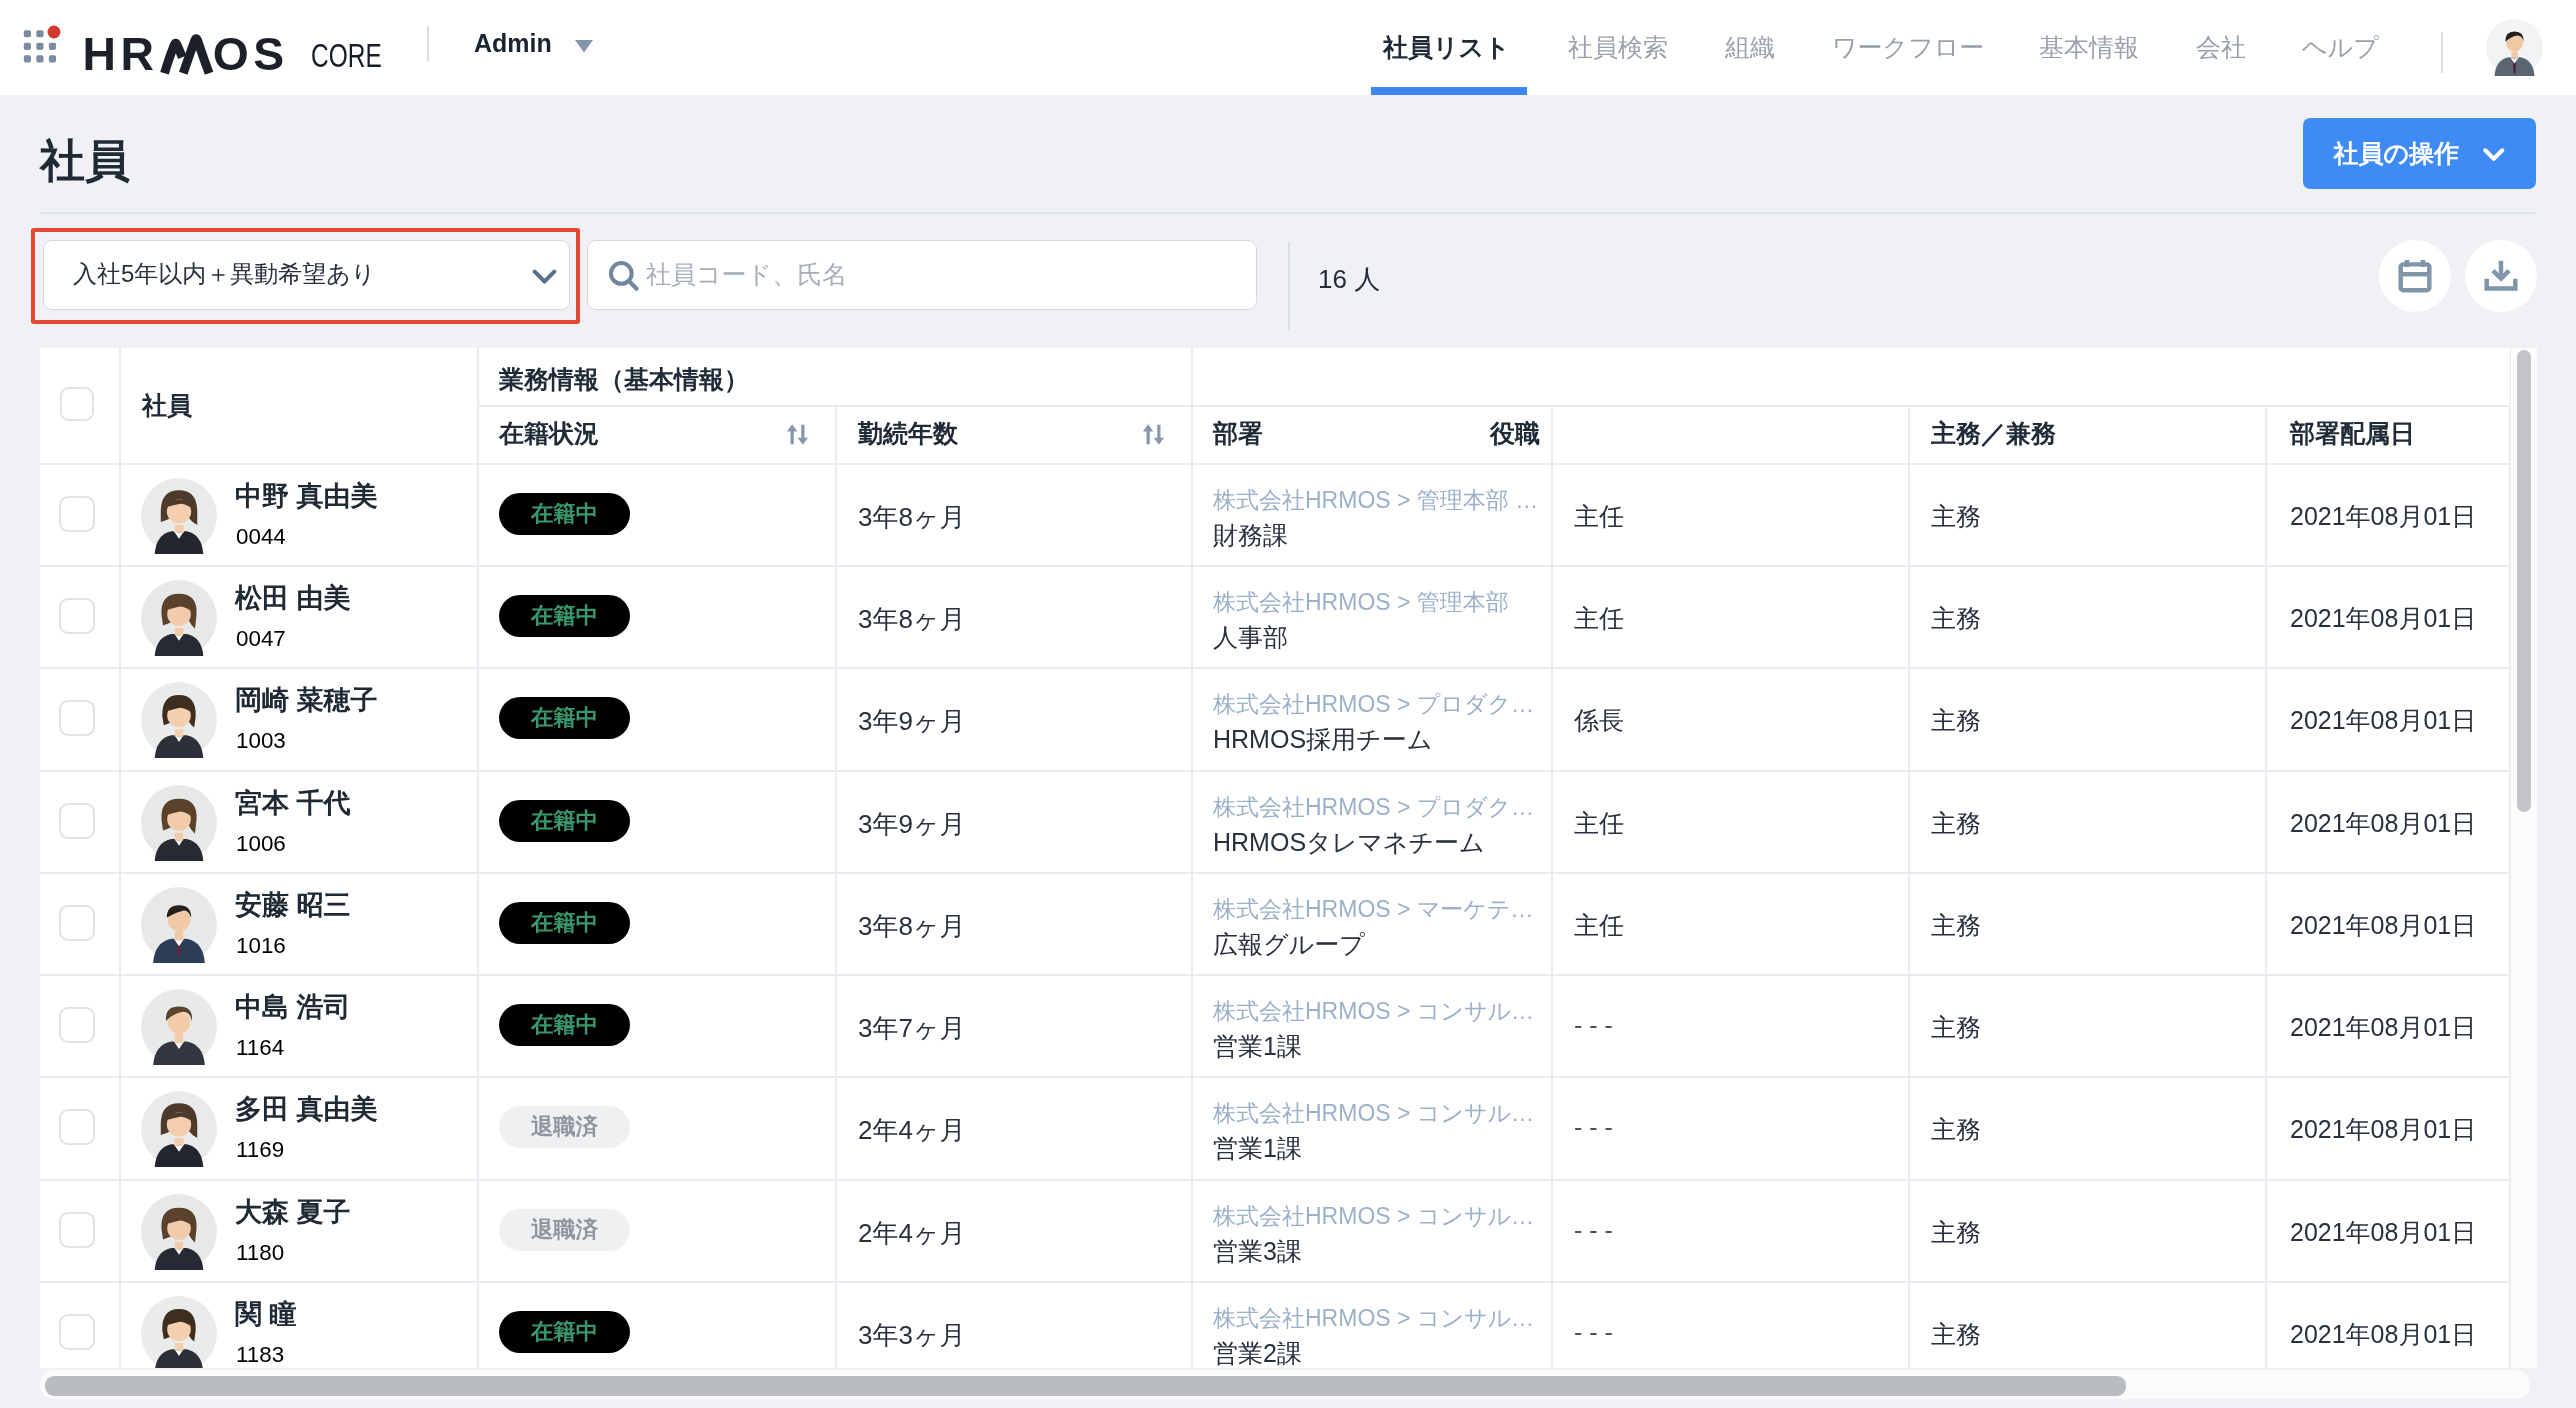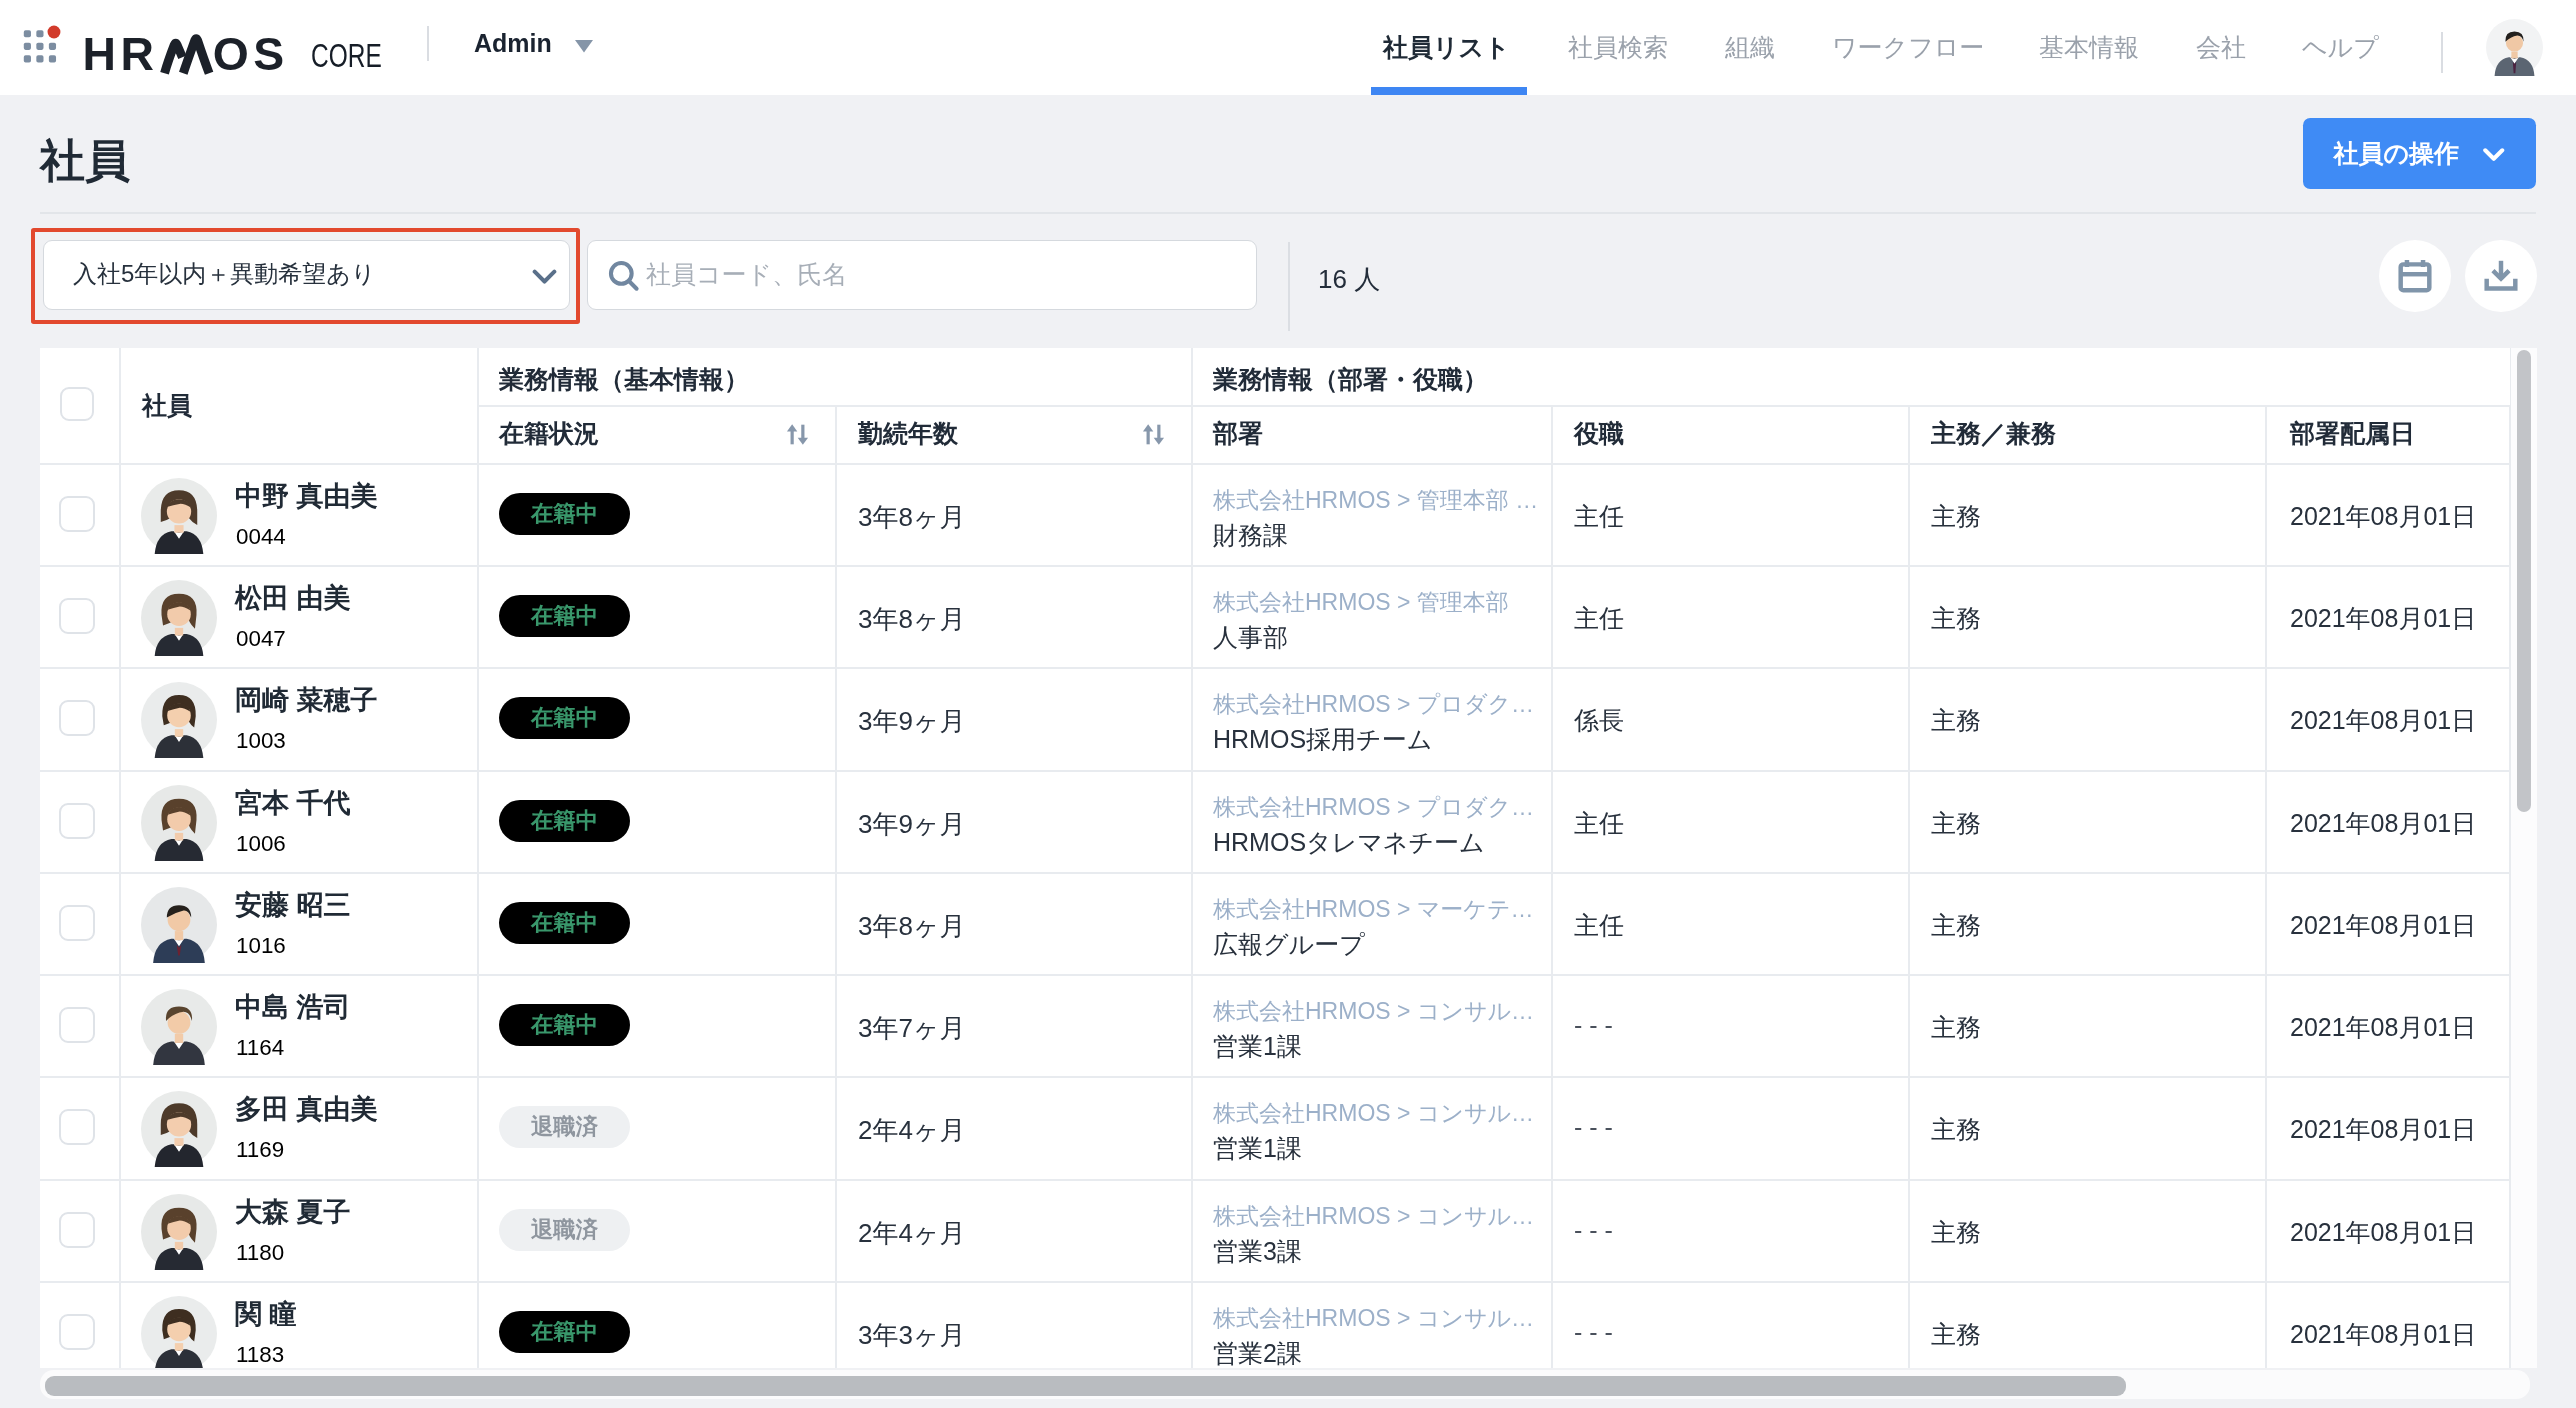--- a/index.html
+++ b/index.html
@@ -154,25 +154,24 @@
 <div class="hl" style="left:0;top:319px;width:2469px"></div>
 <div class="hl" style="left:0;top:422px;width:2469px"></div>
 <div class="hl" style="left:0;top:524px;width:2469px"></div>
 <div class="hl" style="left:0;top:626px;width:2469px"></div>
 <div class="hl" style="left:0;top:728px;width:2469px"></div>
 <div class="hl" style="left:0;top:831px;width:2469px"></div>
 <div class="hl" style="left:0;top:933px;width:2469px"></div>
   <span class="cb" style="left:20px;top:39px;width:34px;height:34px"></span>
   <div style="position:absolute;left:102px;top:0;height:115px;line-height:115px;font-size:25px;font-weight:bold;color:#212b38">社員</div>
   <div class="gh" style="left:459px">業務情報（基本情報）</div>
-  <div class="gh" style="left:1173px">業務情報（部署・役職）</div>
   <div class="sh" style="left:459px">在籍状況</div>
   <div class="sh" style="left:818px">勤続年数</div>
   <div class="sh" style="left:1173px">部署</div>
-  <div class="sh" style="left:1534px">役職</div>
+  <div class="sh" style="left:1450px">役職</div>
   <div class="sh" style="left:1891px">主務／兼務</div>
   <div class="sh" style="left:2250px">部署配属日</div>
   <div style="position:absolute;left:745px;top:74px"><svg width="25" height="25" viewBox="0 0 28 28" fill="none">
         <path d="M8 25 L8 6" stroke="#8797ab" stroke-width="3.6"></path>
         <path d="M2.2 10.5 L8 2.5 L13.8 10.5 Z" fill="#8797ab"></path>
         <path d="M20 3 L20 22" stroke="#8797ab" stroke-width="3.6"></path>
         <path d="M14.2 17.5 L20 25.5 L25.8 17.5 Z" fill="#8797ab"></path>
       </svg></div>
   <div style="position:absolute;left:1101px;top:74px"><svg width="25" height="25" viewBox="0 0 28 28" fill="none">
         <path d="M8 25 L8 6" stroke="#8797ab" stroke-width="3.6"></path>

